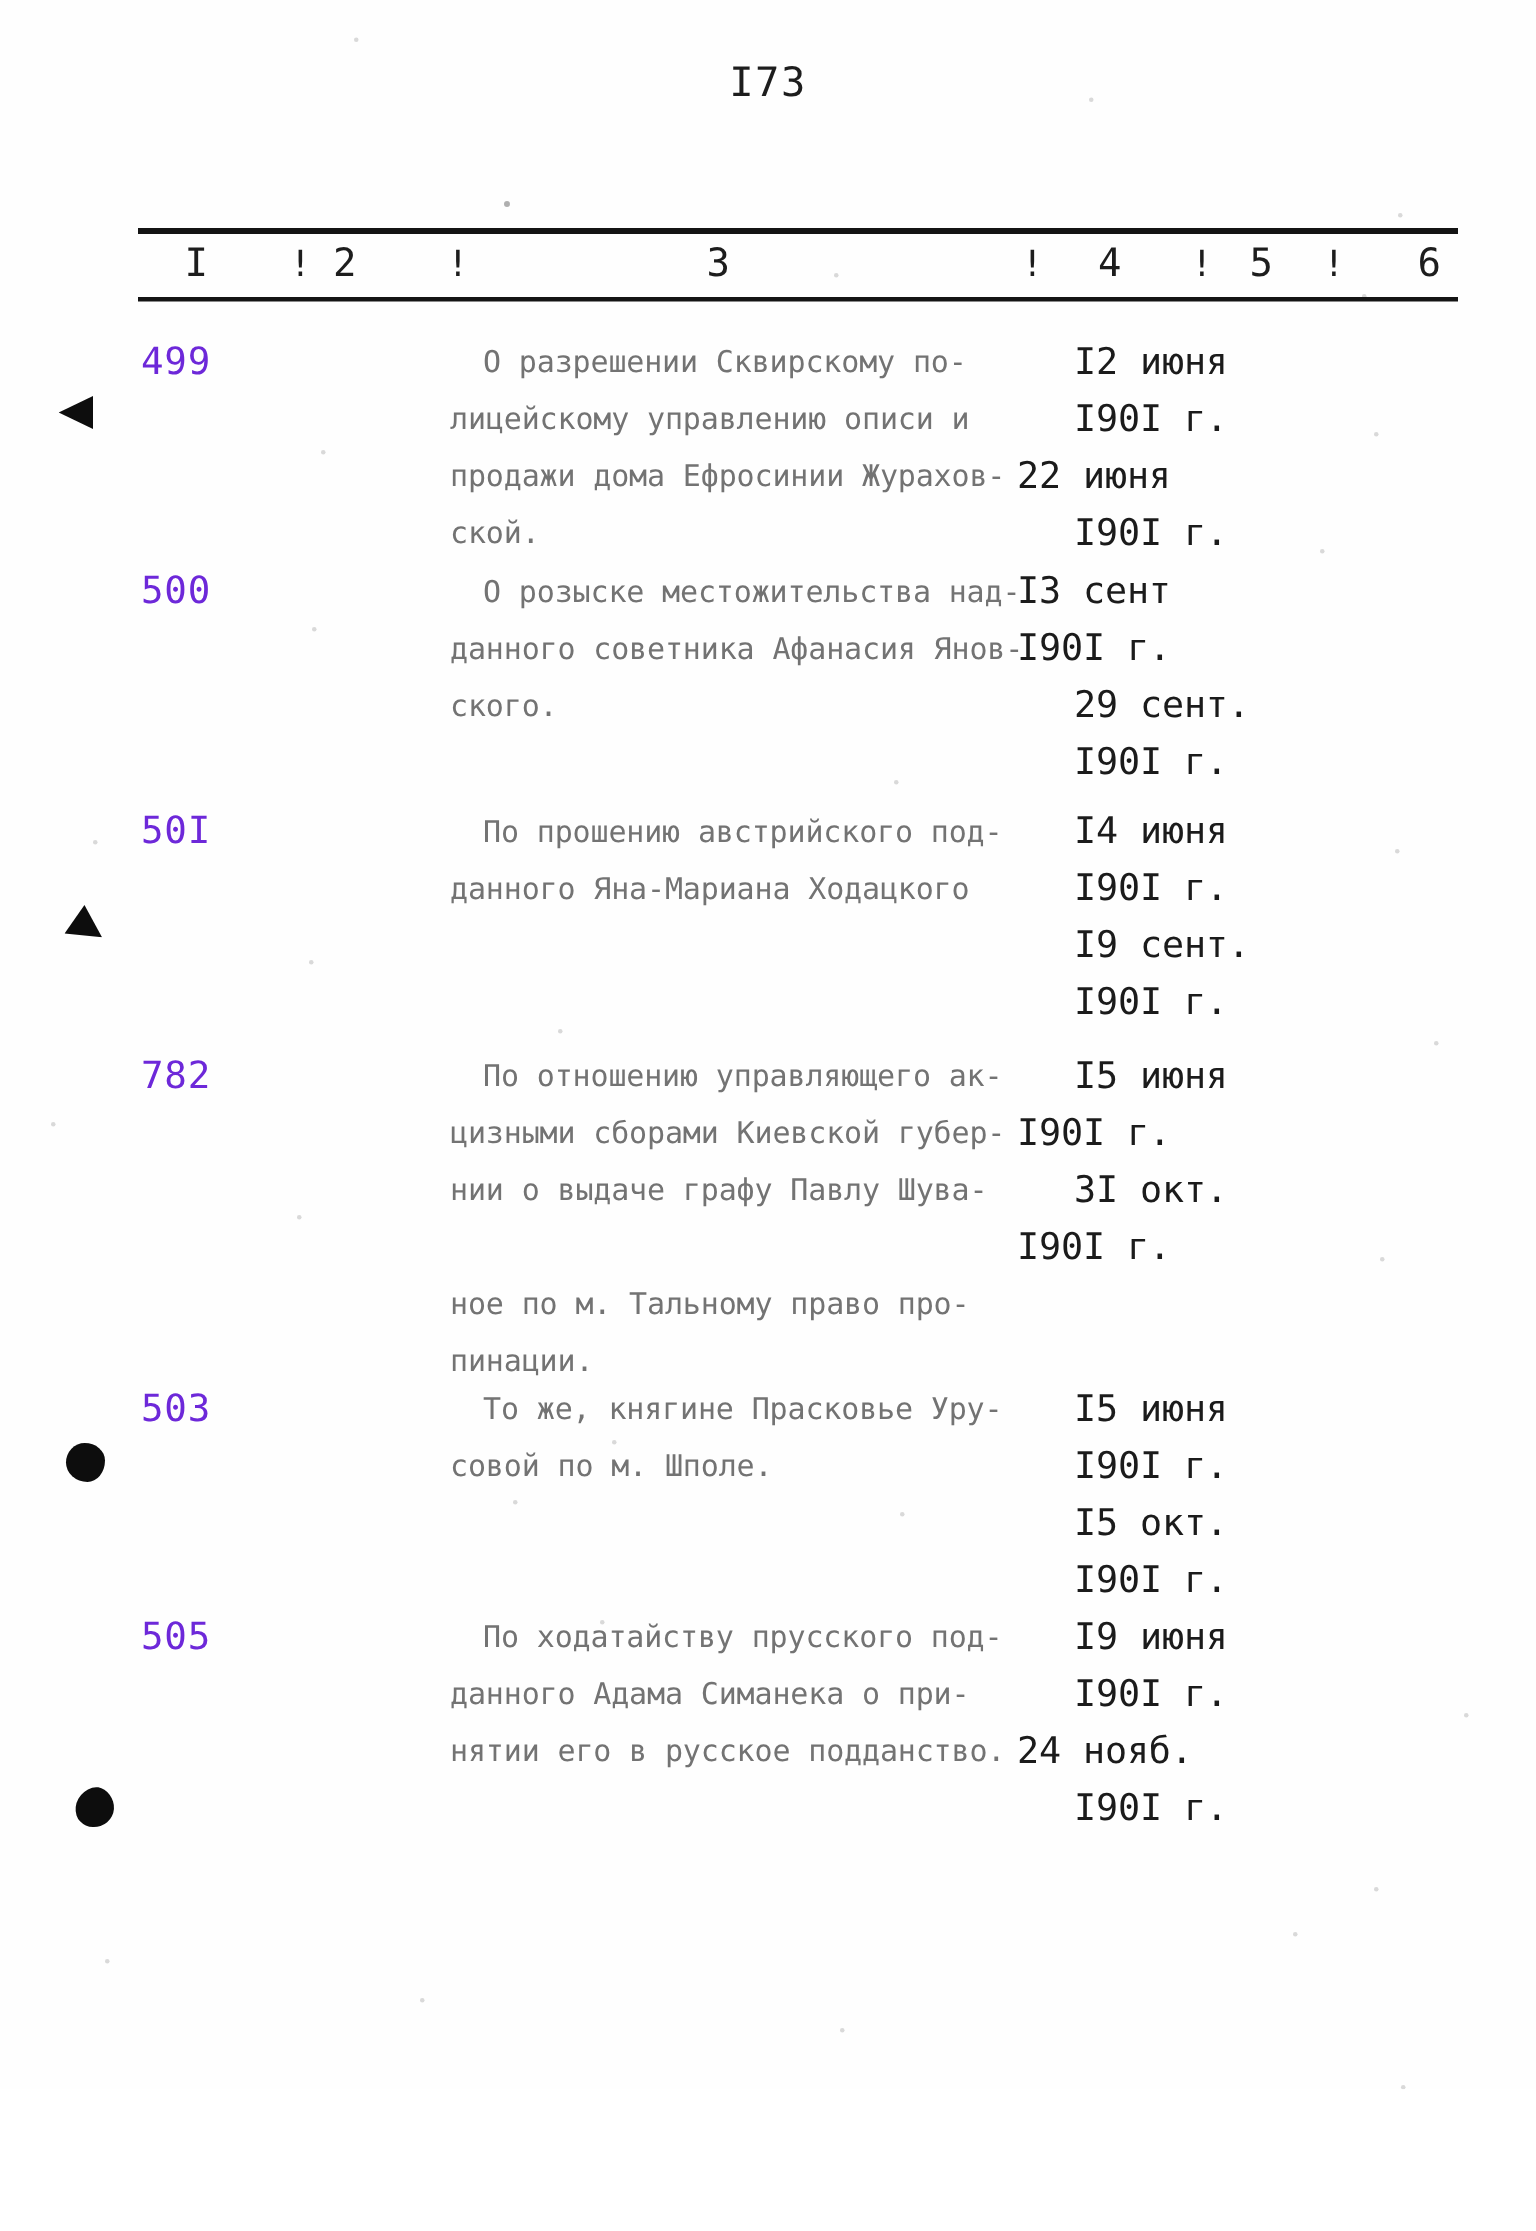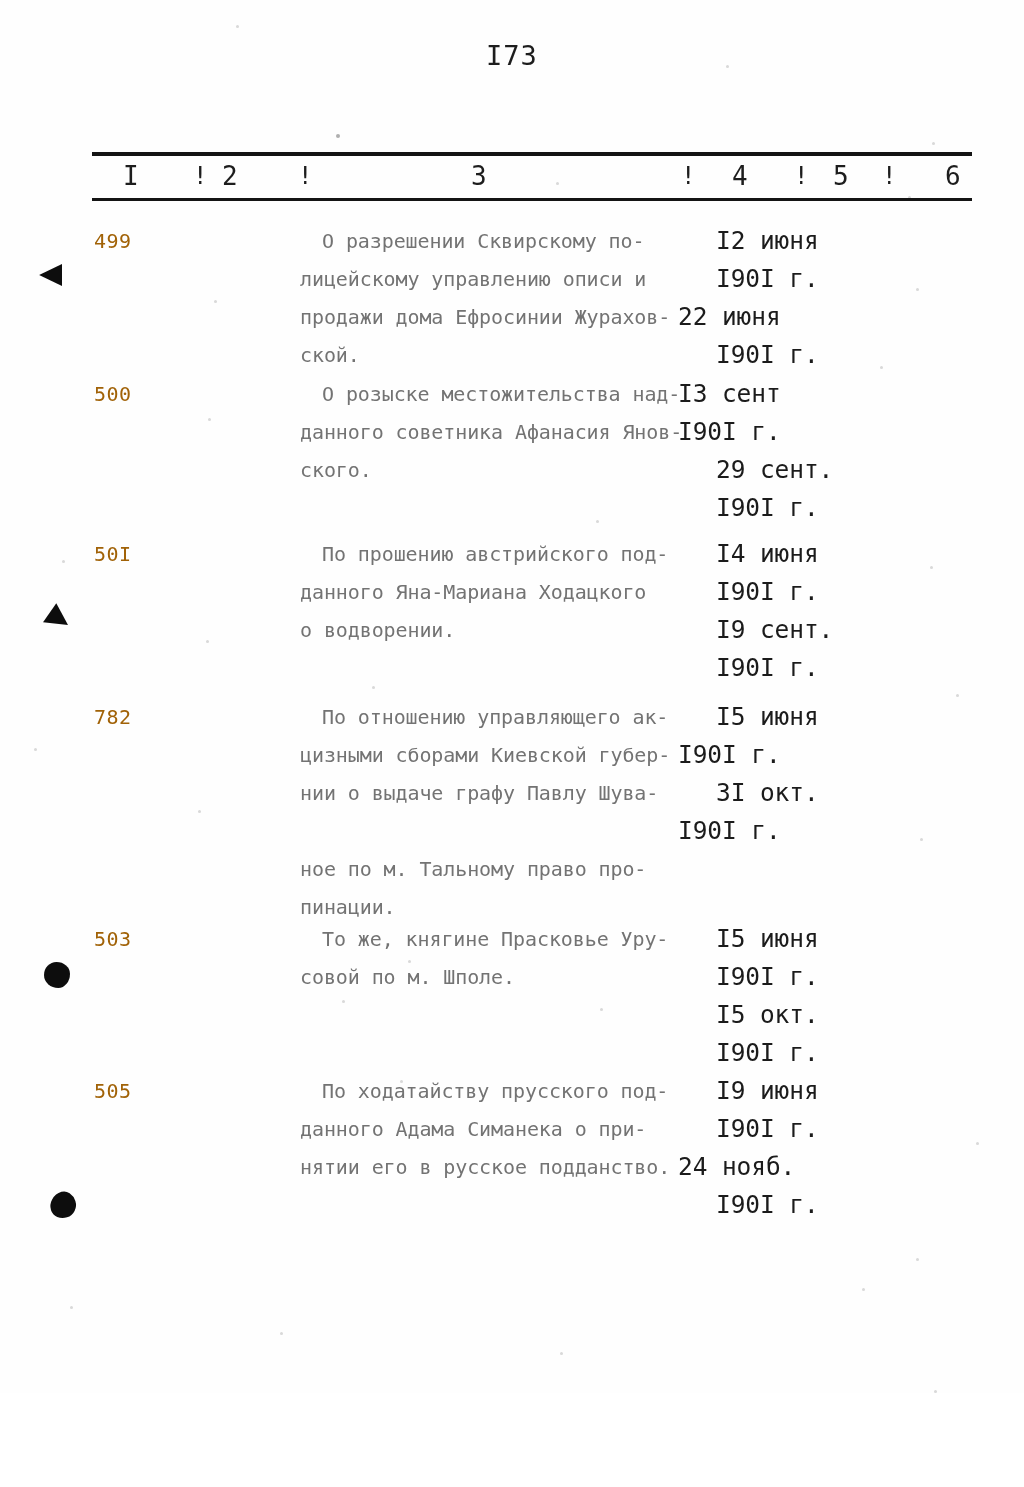--- a/index.html
+++ b/index.html
@@ -72,24 +72,24 @@
   .entry {
     position: absolute;
     left: 0;
     width: 1024px;
   }
   .entry-num {
     position: absolute;
     left: 94px;
     top: 0;
     width: 120px;
-    font-size: 20px;
+    font-size: 25px;
     line-height: 38px;
     letter-spacing: .5px;
-    color: #a16207;
+    color: #6d28d9;
   }
   .entry-body {
     position: absolute;
     left: 300px;
     top: 0;
     width: 690px;
   }
   .line {
     position: relative;
     height: 38px;
@@ -249,21 +249,20 @@
     <div class="entry-body">
       <div class="line">
         <span class="desc indent">По прошению австрийского под-</span>
         <span class="date pad">I4 июня</span>
       </div>
       <div class="line">
         <span class="desc">данного Яна-Мариана Ходацкого</span>
         <span class="date pad">I90I г.</span>
       </div>
       <div class="line">
-        <span class="desc">о водворении.</span>
         <span class="date pad">I9 сент.</span>
       </div>
       <div class="line">
         <span class="desc"></span>
         <span class="date pad">I90I г.</span>
       </div>
     </div>
   </div>
 
   <div class="entry" style="top:698px;">

